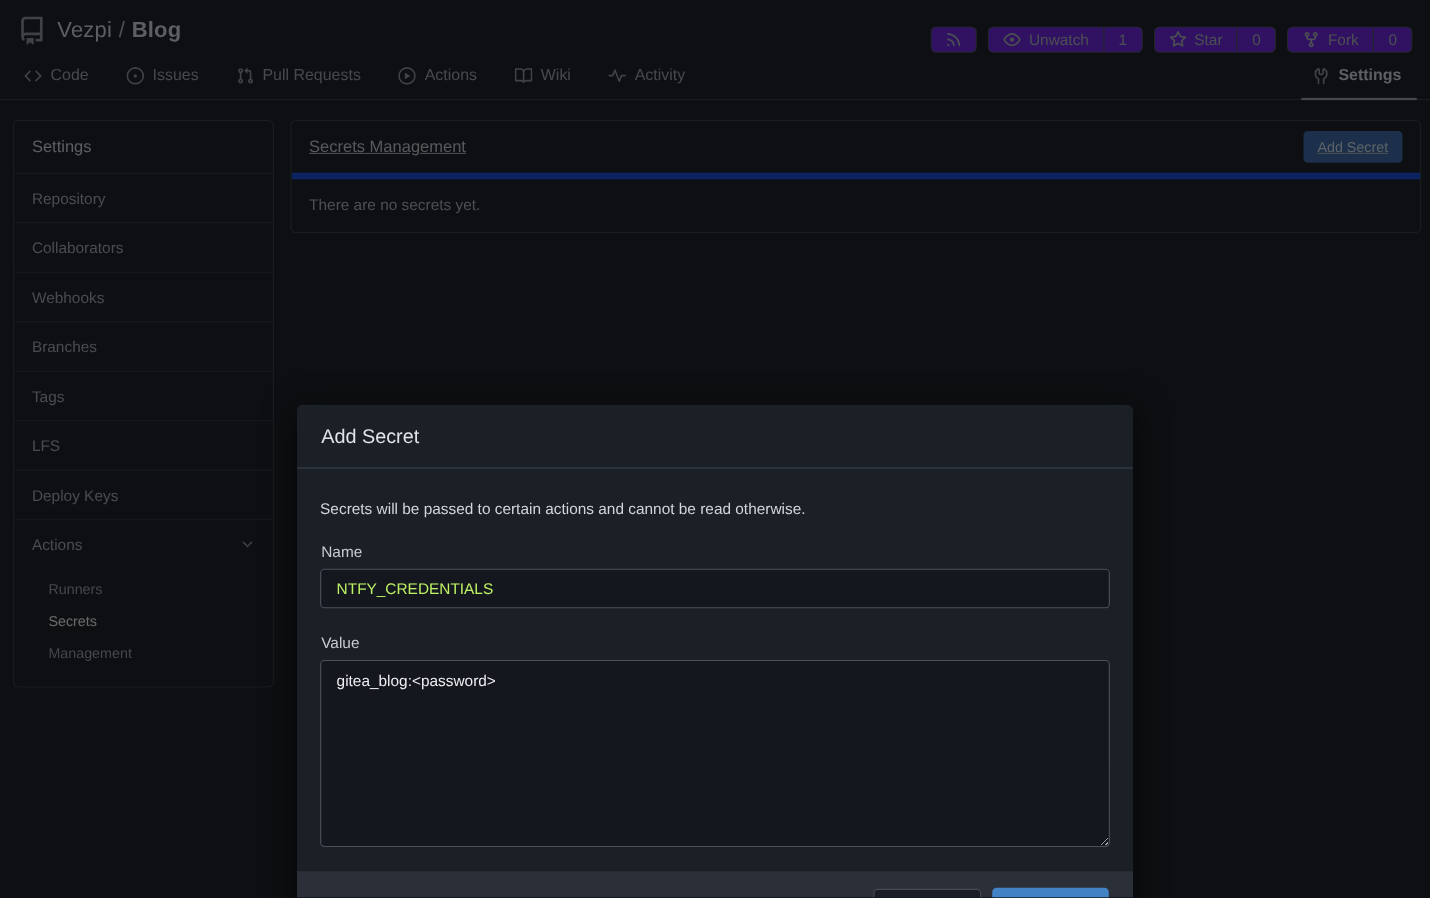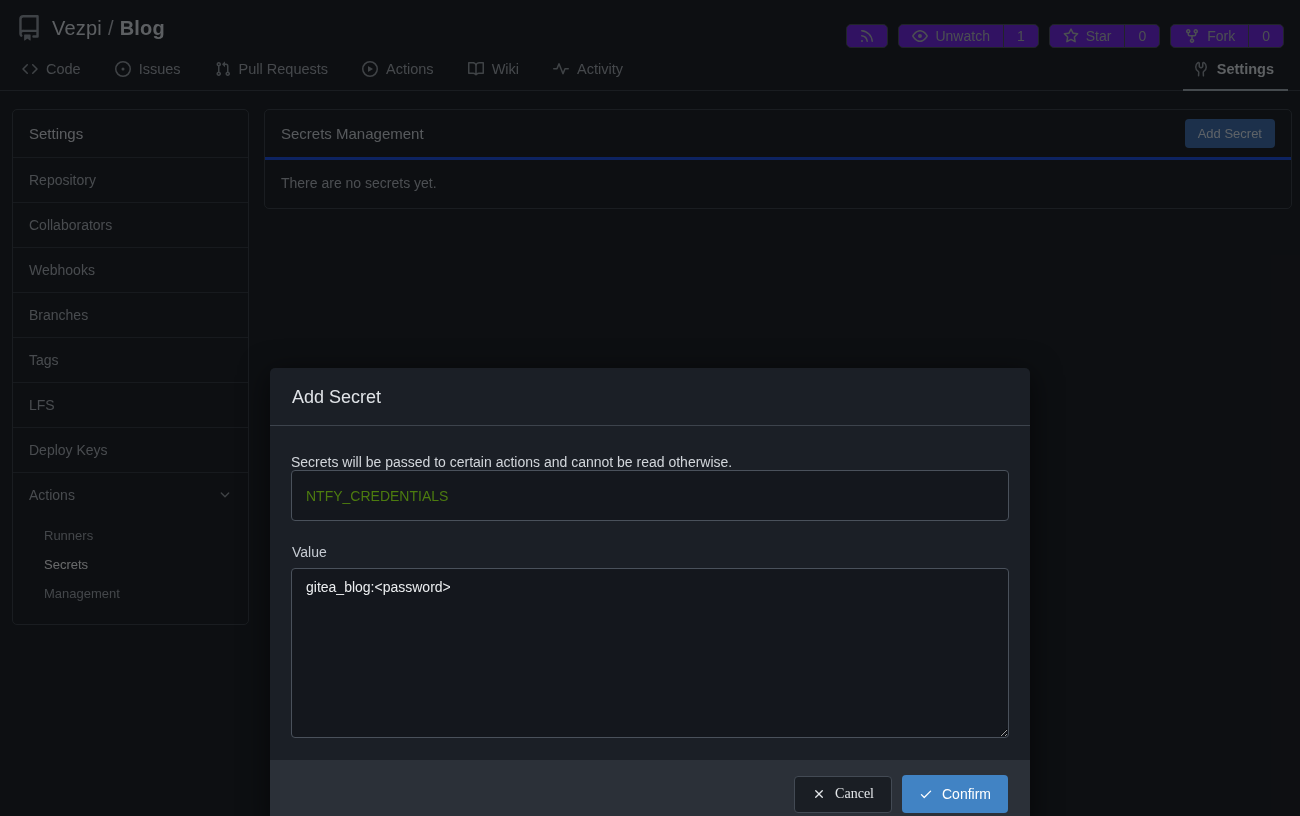--- a/index.html
+++ b/index.html
@@ -91,21 +91,22 @@
 
   .main-panel {
     flex:1; margin-left:15px;
     border:1px solid #3a414a; border-radius:5px;
     background:#1e2228;
     overflow:hidden;
   }
   .main-head {
     display:flex; align-items:center; justify-content:space-between;
     padding:9px 16px;
-    border-bottom:3px solid #1d4ed8;
+    border-bottom:6px solid #1d4ed8;
+    text-decoration:underline;
   }
   .main-title { font-size:15px; color:#bfc5cc; }
   .btn-primary-sm {
     background:#3e6ba6; color:#cfd9e4;
     border:none; border-radius:4px;
     font-size:13px; font-family:inherit;
     padding:7px 13px; cursor:pointer;
   }
   .main-body { padding:15px 16px 17px 16px; font-size:14px; color:#a7adb5; }
 
@@ -126,24 +127,24 @@
   }
   .modal-header {
     padding:19px 22px 17px 22px;
     font-size:18px; color:#e0e3e7;
     border-bottom:1px solid #3d434c;
   }
   .modal-body { padding:6px 21px 22px 21px; }
   .modal-desc { font-size:14px; color:#d2d6db; margin-top:22px; }
   .field-label { font-size:14px; color:#c6cbd2; margin:23px 0 8px 1px; }
   .text-input {
-    width:100%; height:51px;
+    width:100%; height:36px;
     background:#14171d;
     border:1px solid #4a515b; border-radius:4px;
-    color:#4d7c0f; font-size:14px; font-family:inherit;
+    color:#bef264; font-size:14px; font-family:inherit;
     padding:0 14px; outline:none;
   }
   .text-area {
     width:100%; height:170px;
     background:#14171d;
     border:1px solid #4a515b; border-radius:4px;
     color:#eceef0; font-size:14px; font-family:inherit;
     padding:10px 14px; outline:none;
     resize:both; display:block;
   }
@@ -322,20 +323,21 @@
     </div>
 
   </div>
 
   <div class="overlay"></div>
 
   <div class="modal">
     <div class="modal-header">Add Secret</div>
     <div class="modal-body">
       <div class="modal-desc">Secrets will be passed to certain actions and cannot be read otherwise.</div>
+      <div class="field-label">Name</div>
       <input class="text-input" type="text" value="NTFY_CREDENTIALS" style="">
       <div class="field-label">Value</div>
       <textarea class="text-area" spellcheck="false" style="">gitea_blog:&lt;password&gt;</textarea>
     </div>
     <div class="modal-footer">
       <button class="btn-cancel">
         <span style="display:flex;">
           <svg width="14" height="14" viewBox="0 0 16 16" fill="currentColor">
               <path d="M3.72 3.72a.75.75 0 0 1 1.06 0L8 6.94l3.22-3.22a.749.749 0 0 1 1.275.326.749.749 0 0 1-.215.734L9.06 8l3.22 3.22a.749.749 0 0 1-.326 1.275.749.749 0 0 1-.734-.215L8 9.06l-3.22 3.22a.751.751 0 0 1-1.042-.018.751.751 0 0 1-.018-1.042L6.94 8 3.72 4.78a.75.75 0 0 1 0-1.06Z"></path>
             </svg>

